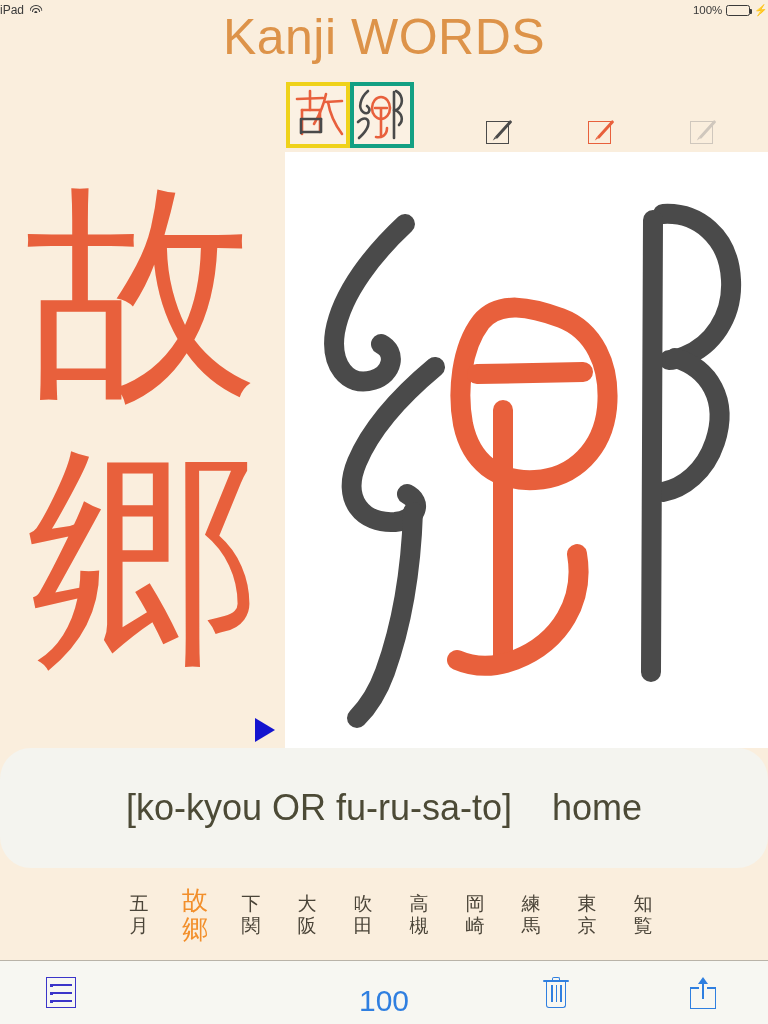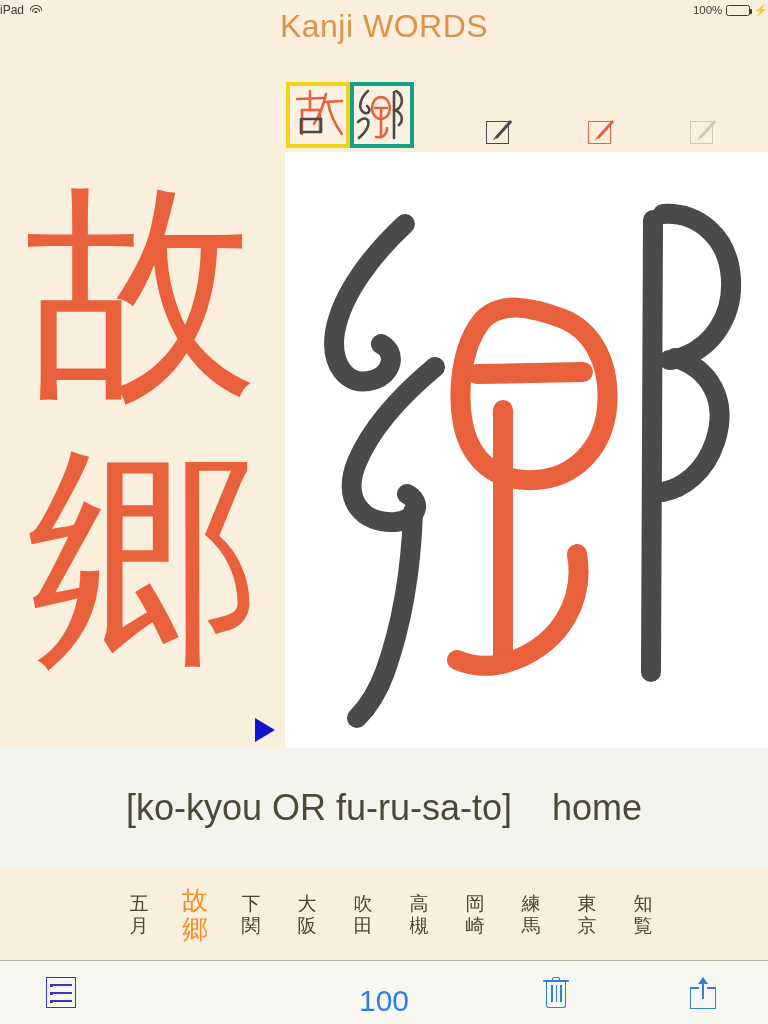--- a/index.html
+++ b/index.html
@@ -34,21 +34,21 @@
   .battery .fill { width:100%; height:100%; background:#4cd964; border-radius:1px; }
   .battery:after {
     content:""; position:absolute; right:-3px; top:3px; width:2px; height:5px;
     background:#3a3a3a; border-radius:0 1px 1px 0;
   }
   .bolt { font-size:11px; color:#3a3a3a; line-height:1; }
 
   
   #app-title {
     position:absolute; top:8px; left:0; width:768px; text-align:center;
-    font-size:32px; color:#dd9349; letter-spacing:0.5px; font-weight:400;
+    font-size:50px; color:#dd9349; letter-spacing:0.5px; font-weight:400;
   }
 
   
   #thumb-strip { position:absolute; top:82px; left:286px; display:flex; }
   .thumb { width:64px; height:66px; position:relative; background:#fbf1e3; }
   .thumb.sel-yellow { border:4px solid #efd21a; }
   .thumb.sel-teal   { border:4px solid #13a083; background:#fbf1e3; }
   .thumb svg { position:absolute; inset:0; width:100%; height:100%; }
 
   
@@ -92,21 +92,21 @@
   #canvas-panel {
     position:absolute; top:152px; left:285px; width:483px; height:596px;
     background:#ffffff;
   }
   #canvas-panel svg { width:100%; height:100%; display:block; }
 
   
   #reading-panel {
     position:absolute; top:748px; left:0; width:768px; height:120px;
     background:#f4f4ef; display:flex; flex-direction:column;
-    align-items:center; justify-content:center; gap:2px;
+    align-items:center; justify-content:center; gap:2px;border-radius:31px;
   }
   .reading-line {
     font-size:36px; color:#4c4a36; white-space:pre; line-height:1.15;
   }
 
   
   #word-grid {
     position:absolute; top:868px; left:0; width:768px; height:92px;
     background:#faeedd; display:flex; align-items:center;
     justify-content:center; padding-left:14px;

